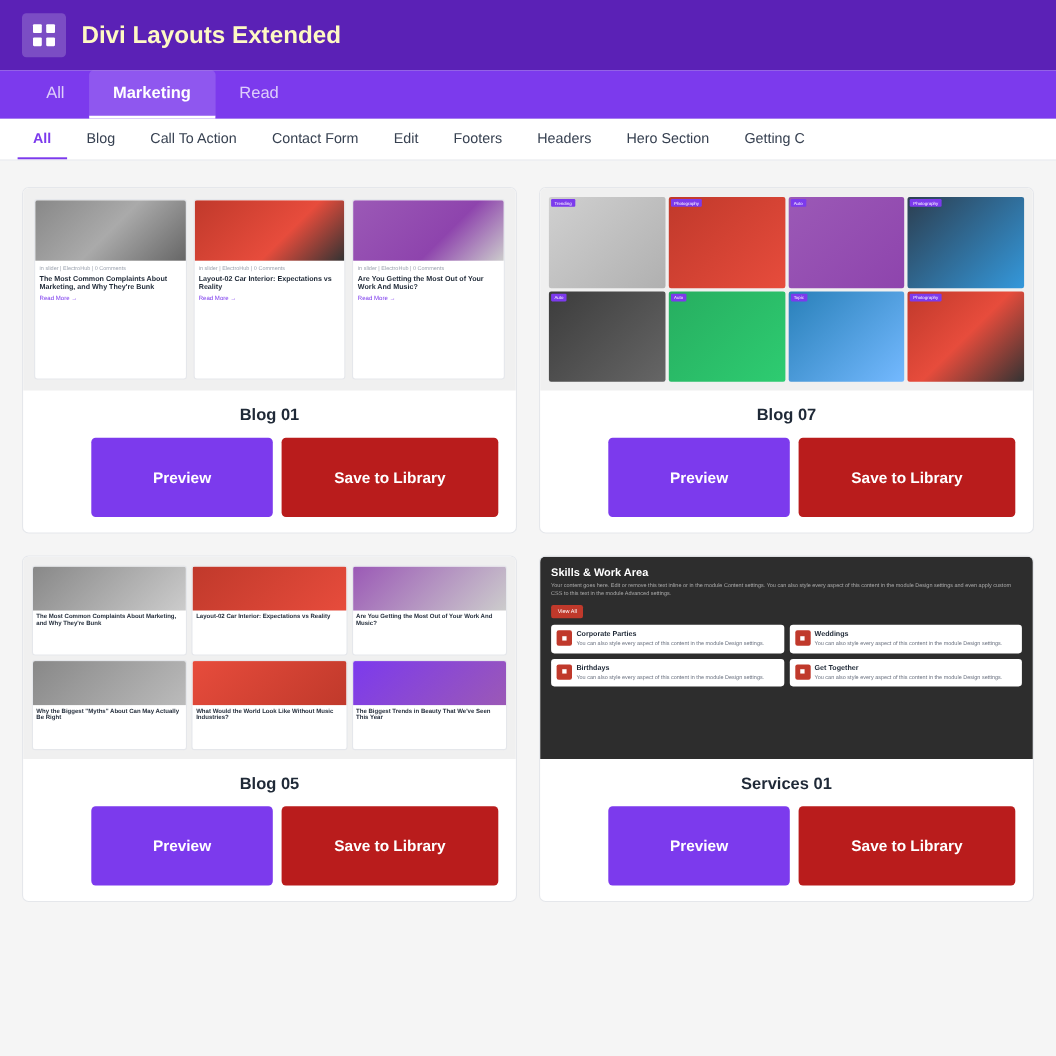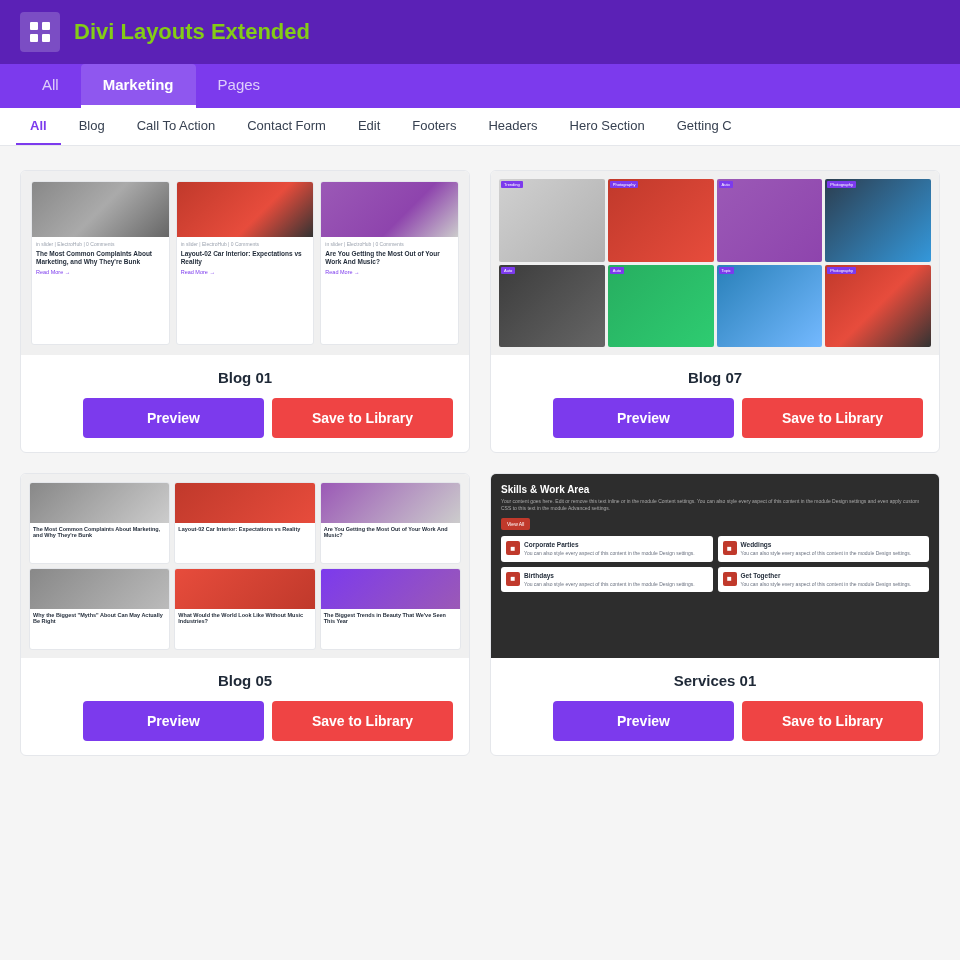--- a/index.html
+++ b/index.html
@@ -13,21 +13,21 @@
       align-items: center;
       gap: 14px;
     }
     .header-icon {
       background: rgba(255,255,255,0.2);
       border-radius: 4px;
       width: 40px; height: 40px;
       display: flex; align-items: center; justify-content: center;
     }
     .header-title {
-      color: #84cc16;
+      color: #fef9c3;
       font-size: 22px;
       font-weight: 600;
     }
 
     
     .nav-tabs {
       background: #7c3aed;
       display: flex;
       padding: 0 20px;
     }
@@ -246,25 +246,25 @@
       border: none;
       border-radius: 4px;
       padding: 12px;
       font-size: 14px;
       font-weight: 600;
       cursor: pointer;
       margin-left: 46px;
     }
     .btn-save {
       flex: 1;
-      background: #ef4444;
+      background: #b91c1c;
       color: white;
       border: none;
       border-radius: 4px;
-      padding: 12px;
+      padding: 28px;
       font-size: 14px;
       font-weight: 600;
       cursor: pointer;
     }
   </style>
 </head>
 <body>
 
 <div class="header">
   <div class="header-icon">
@@ -274,21 +274,21 @@
       <rect x="1" y="13" width="8" height="8" rx="1" fill="white"></rect>
       <rect x="13" y="13" width="8" height="8" rx="1" fill="white"></rect>
     </svg>
   </div>
   <span class="header-title">Divi Layouts Extended</span>
 </div>
 
 <div class="nav-tabs">
   <div class="nav-tab">All</div>
   <div class="nav-tab active">Marketing</div>
-  <div class="nav-tab">Pages</div>
+  <div class="nav-tab">Read</div>
 </div>
 
 <div class="filter-bar">
   <div class="filter-item active">All</div>
   <div class="filter-item">Blog</div>
   <div class="filter-item">Call To Action</div>
   <div class="filter-item">Contact Form</div>
   <div class="filter-item">Edit</div>
   <div class="filter-item">Footers</div>
   <div class="filter-item">Headers</div>

